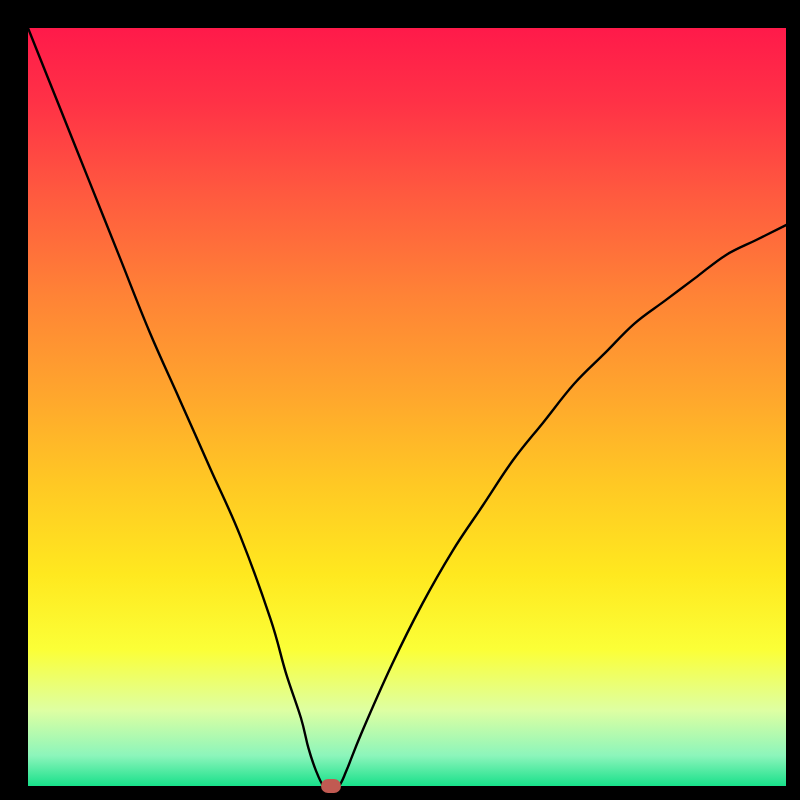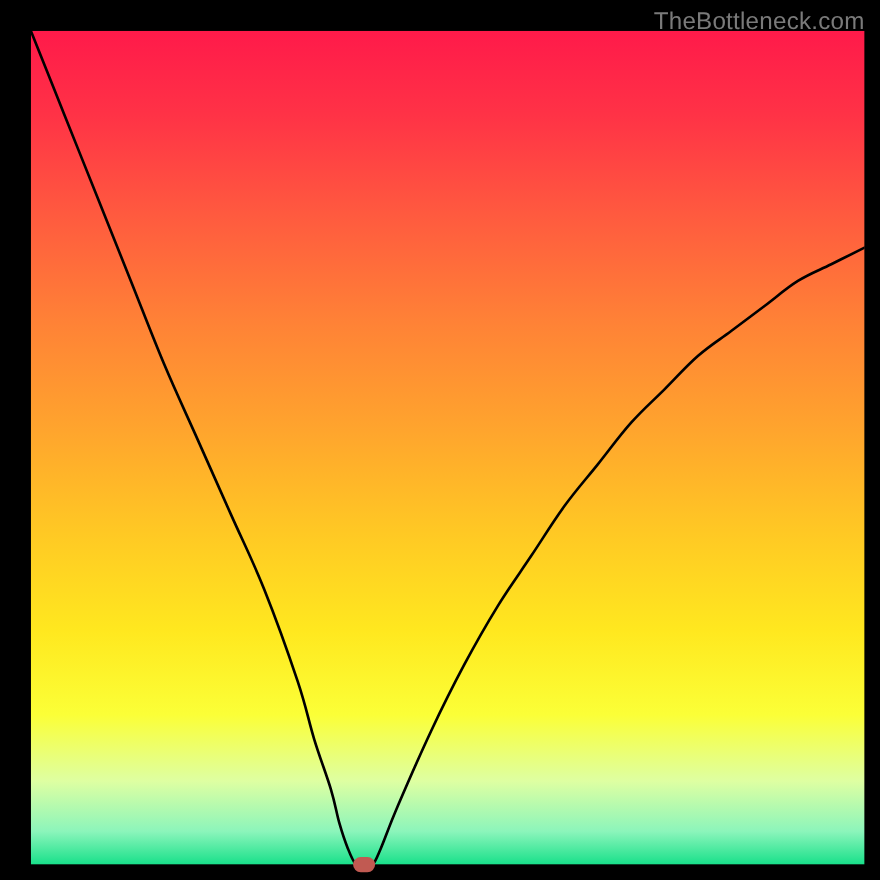--- a/index.html
+++ b/index.html
@@ -41,21 +41,20 @@
     background: #c15a52;
     border-radius: 7px;
     transform: translate(-50%, -50%);
     z-index: 4;
   }
 </style>
 </head>
 <body>
 
 <div class="frame">
-  <div class="watermark">TheBottleneck.com</div>
 
   <svg class="plot" viewBox="0 0 758 758" preserveAspectRatio="none">
     <defs>
       <linearGradient id="bg-grad" x1="0" y1="0" x2="0" y2="1">
           <stop offset="0%" stop-color="#ff1a4a"></stop>
           <stop offset="10%" stop-color="#ff3246"></stop>
           <stop offset="22%" stop-color="#ff5a3f"></stop>
           <stop offset="35%" stop-color="#ff8236"></stop>
           <stop offset="48%" stop-color="#ffa52d"></stop>
           <stop offset="60%" stop-color="#ffc824"></stop>

